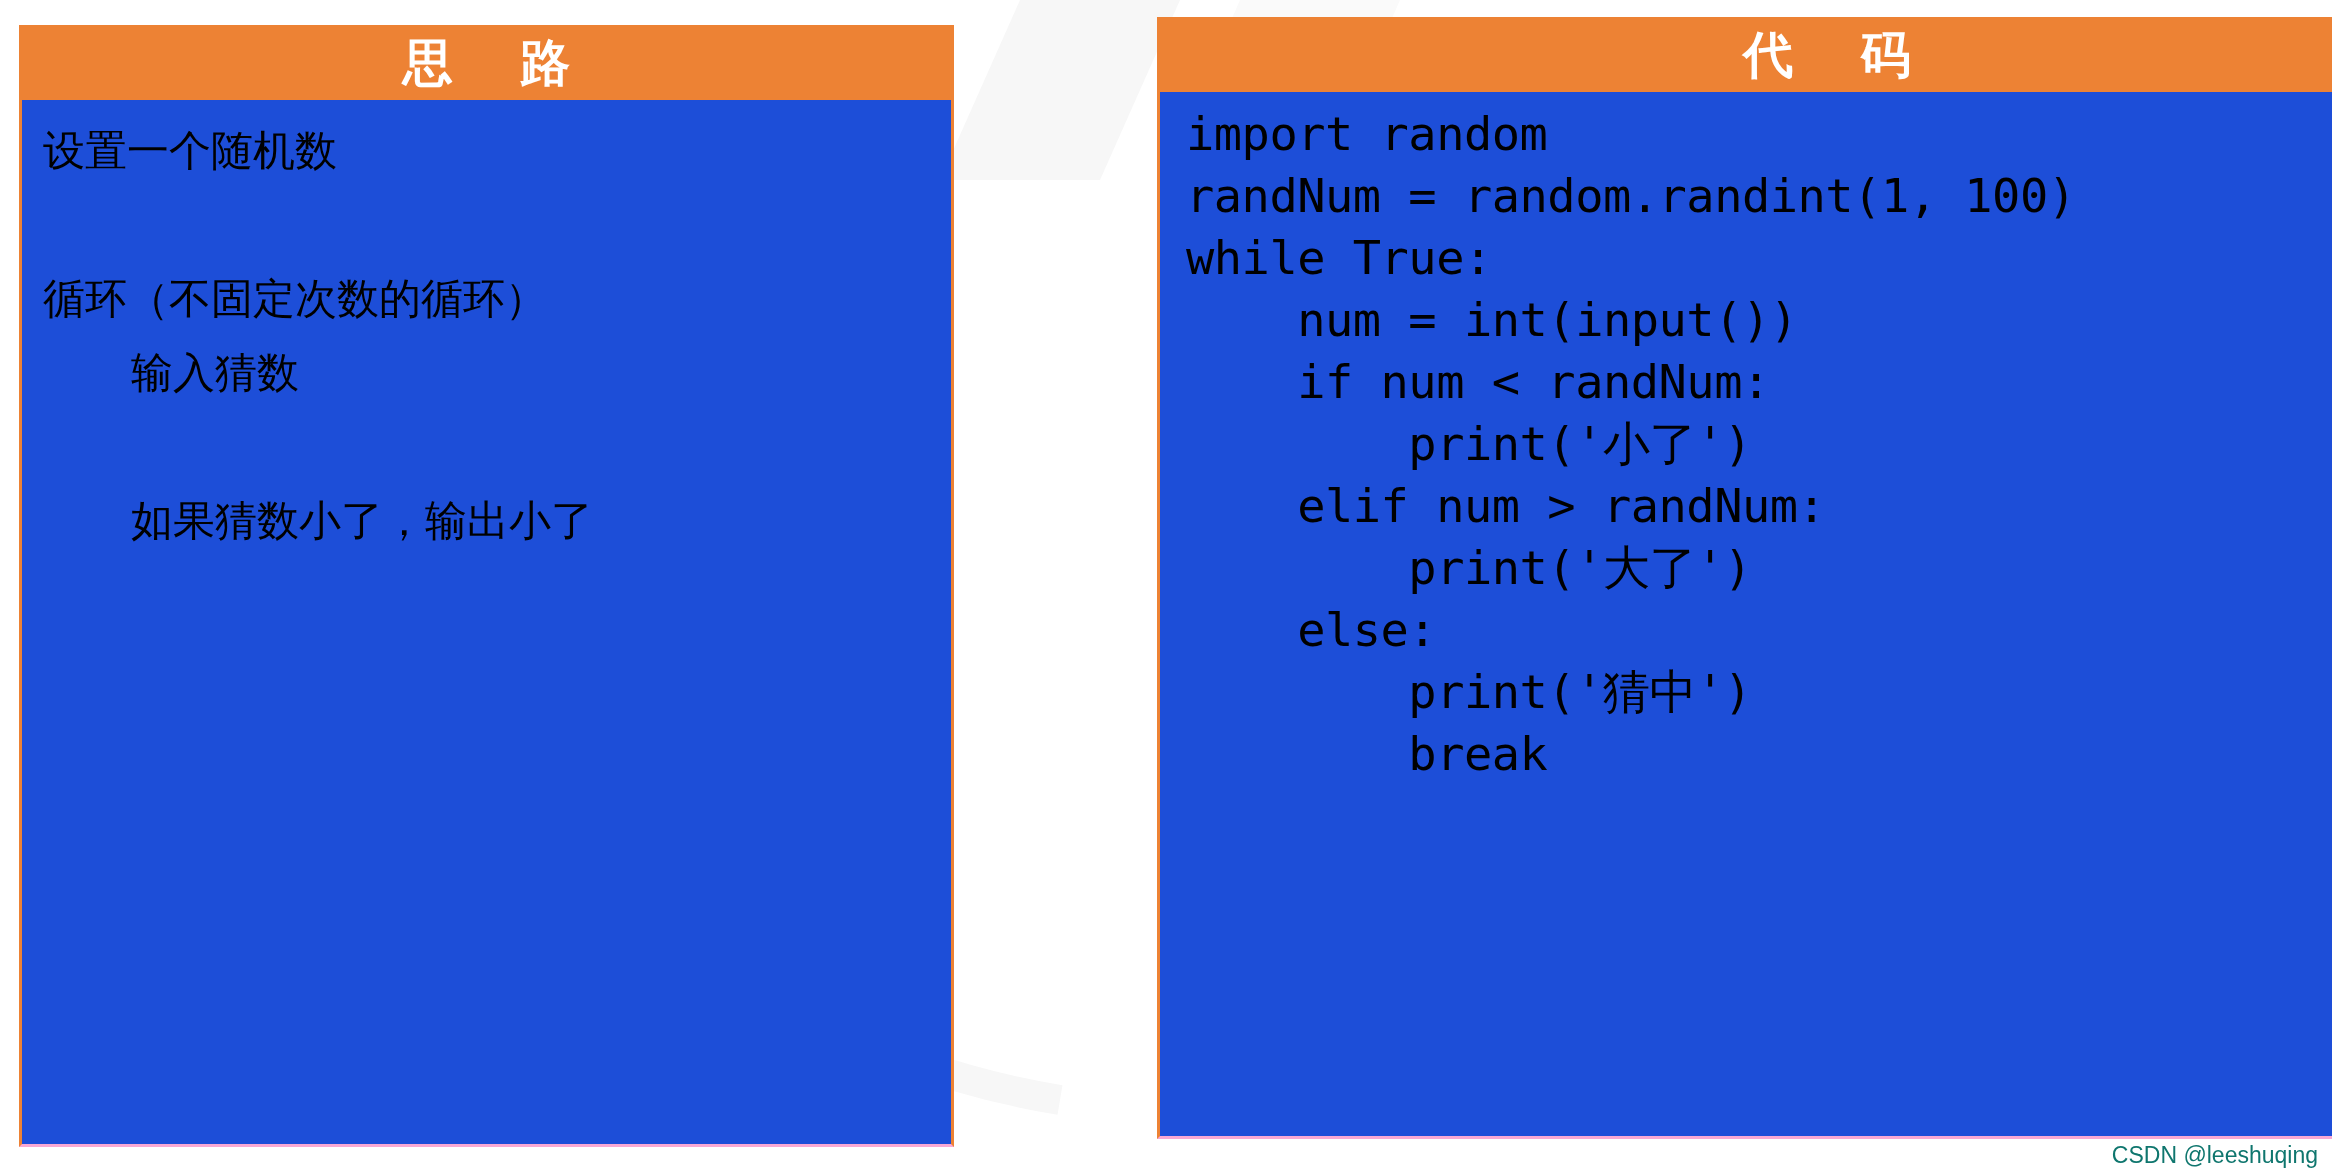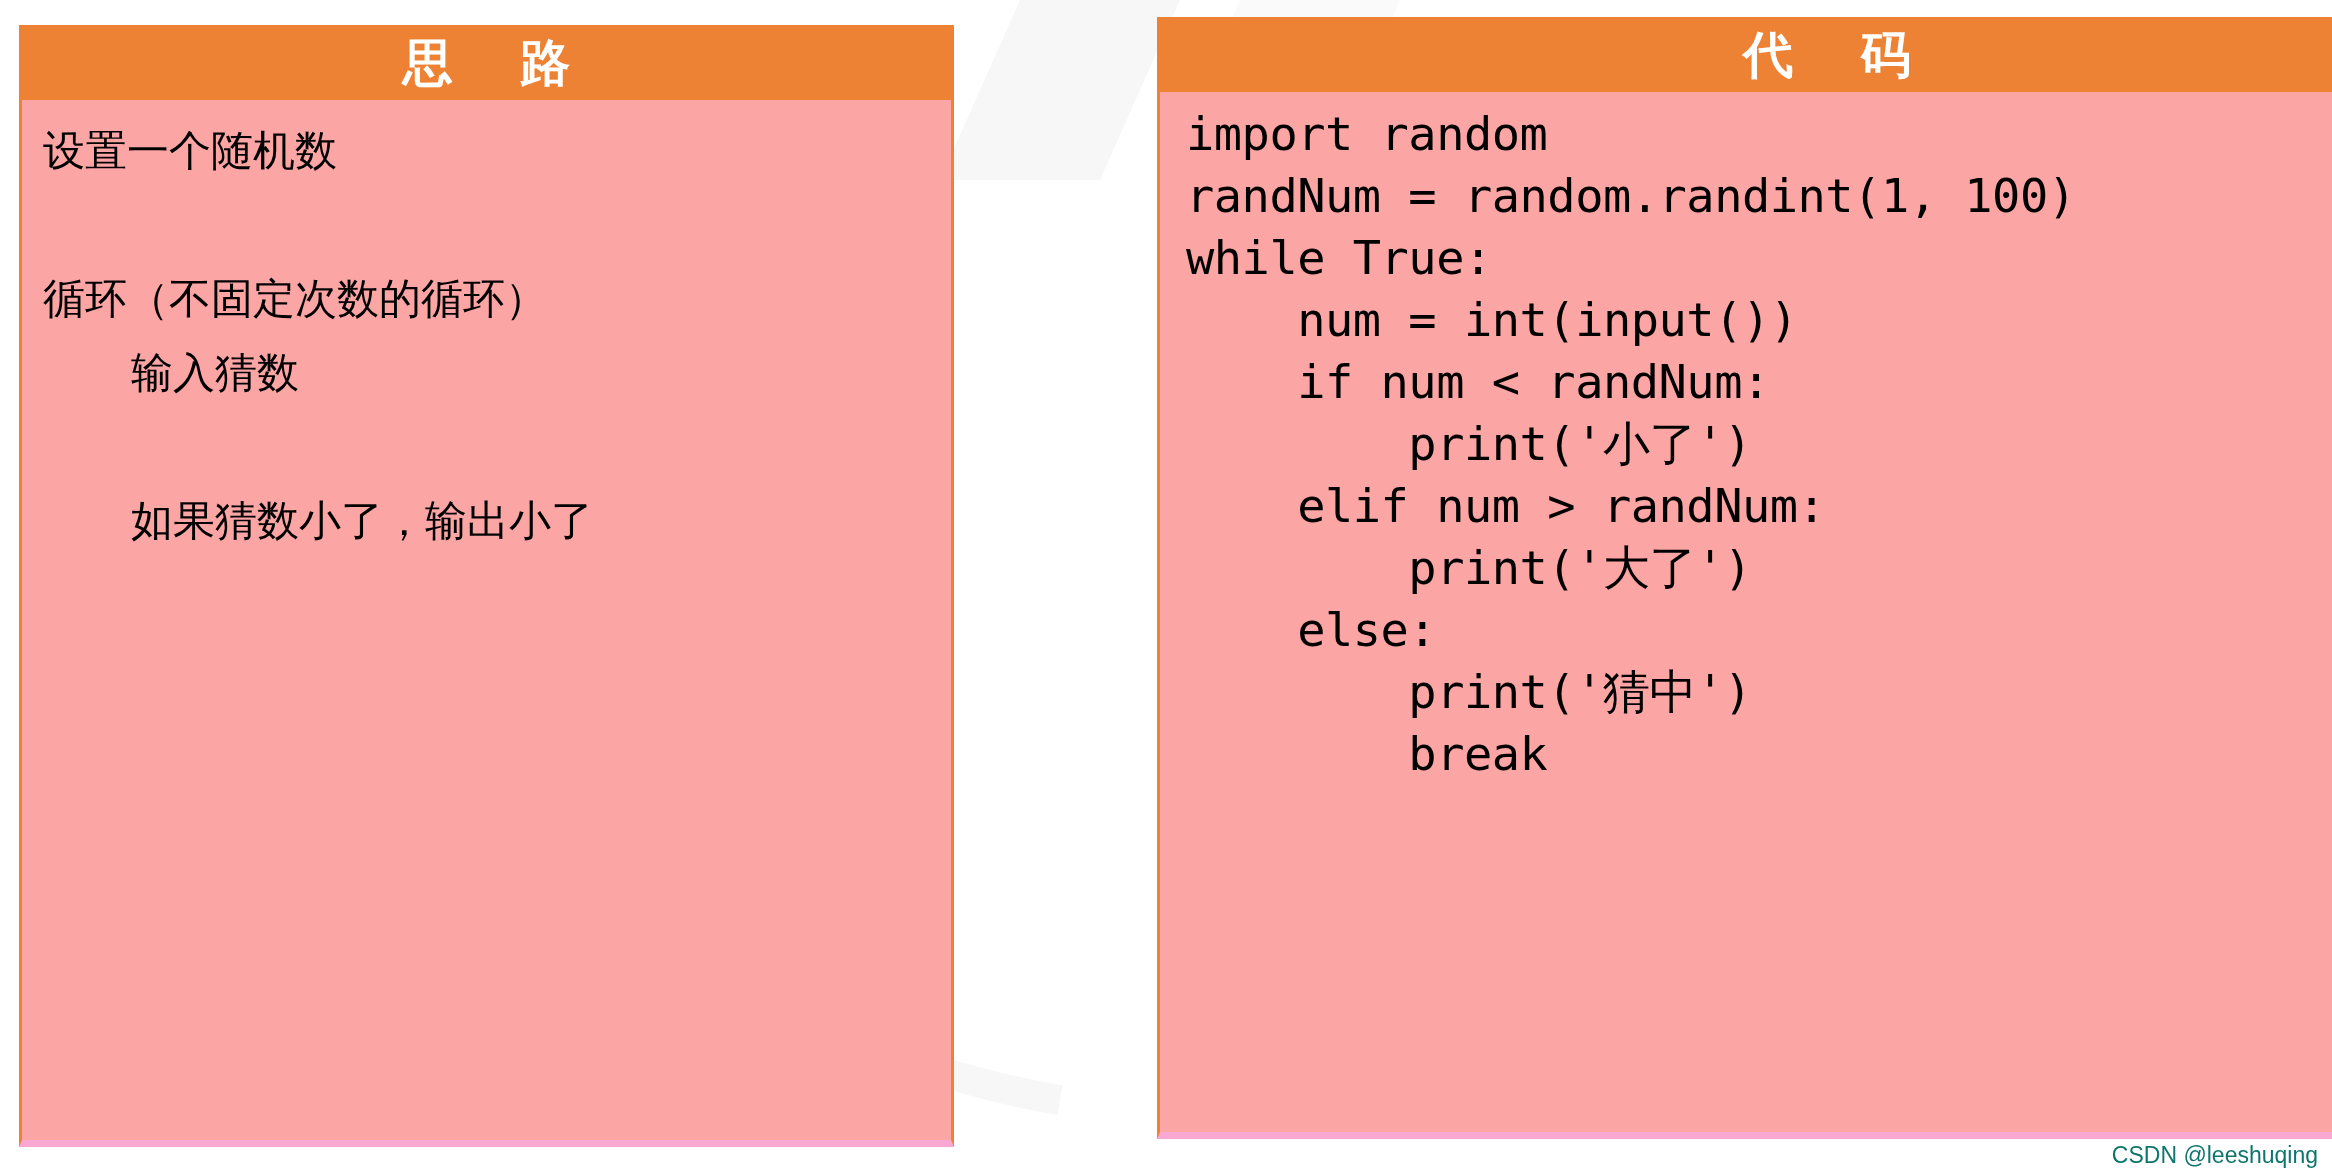--- a/index.html
+++ b/index.html
@@ -39,22 +39,22 @@
   .panel-right { left: 1157px; top: 17px; width: 1340px; height: 1122px; }
 
   .panel-body {
     position: absolute;
     left: 0; right: 0;
     top: 75px;
     bottom: 0;
     box-sizing: border-box;
     border-left: 3px solid #ED8234;
     border-right: 3px solid #ED8234;
-    border-bottom: 7px solid #f9a8d4;
-    background: #fca5a5;
+    border-bottom: 3px solid #f9a8d4;
+    background: #1d4ed8;
   }
 
   .panel-header {
     position: absolute;
     left: 0; right: 0; top: 0;
     height: 75px;
     background: #ED8234;
     display: flex;
     align-items: center;
     justify-content: center;

